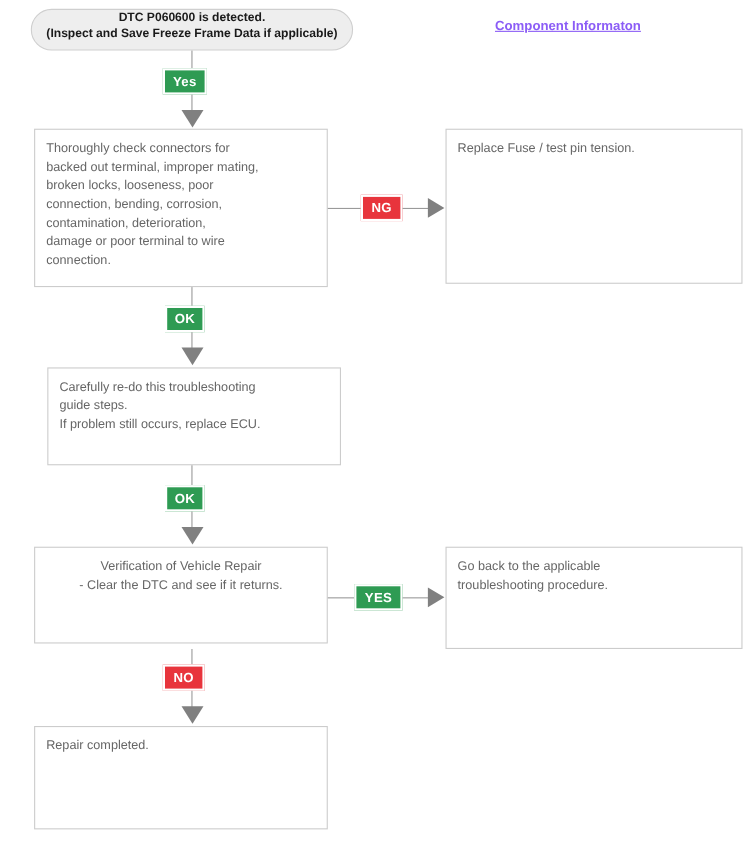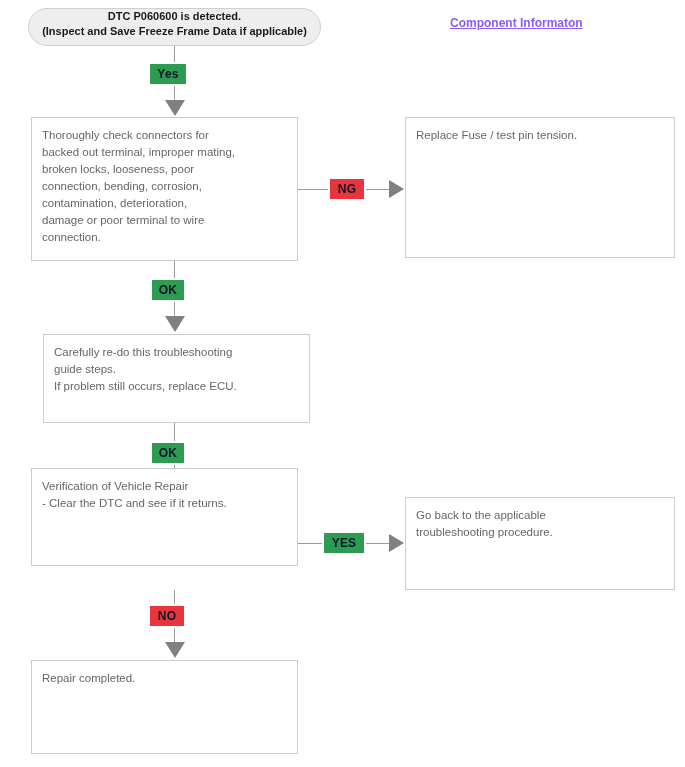--- a/index.html
+++ b/index.html
@@ -104,21 +104,21 @@
 
   
   .badge {
     position: absolute;
     box-sizing: border-box;
     display: flex;
     align-items: center;
     justify-content: center;
     font-size: 12px;
     font-weight: bold;
-    color: #0f172a;
+    color: #ffffff;
     border: 2px solid #ffffff;
     letter-spacing: 0.2px;
   }
   .badge.green { background: #2e9b53; }
   .badge.red   { background: #e8343c; }
 </style>
 </head>
 <body>
 
 <div id="canvas">
@@ -163,21 +163,21 @@
     <div class="box-text">Carefully re-do this troubleshooting
 guide steps.
 If problem still occurs, replace ECU.</div>
   </div>
 
   <div class="vline" style="left:174px; top:423px; height:18px;"></div>
   <div class="badge green" style="left:150px; top:441px; width:36px; height:24px;">OK</div>
   <div class="vline" style="left:174px; top:465px; height:16px;"></div>
   <div class="arrow-down" style="left:165px; top:479px;"></div>
 
-  <div class="box" style="left:31px; top:468px; width:267px; height:98px;">
+  <div class="box" style="left:31px; top:497px; width:267px; height:88px;text-align:center;">
     <div class="box-text">Verification of Vehicle Repair
 - Clear the DTC and see if it returns.</div>
   </div>
 
   <div class="hline" style="left:298px; top:543px; width:24px;"></div>
   <div class="badge green" style="left:322px; top:531px; width:44px; height:24px;">YES</div>
   <div class="hline" style="left:366px; top:543px; width:24px;"></div>
   <div class="arrow-right" style="left:389px; top:534px;"></div>
 
   <div class="box" style="left:405px; top:497px; width:270px; height:93px;">

